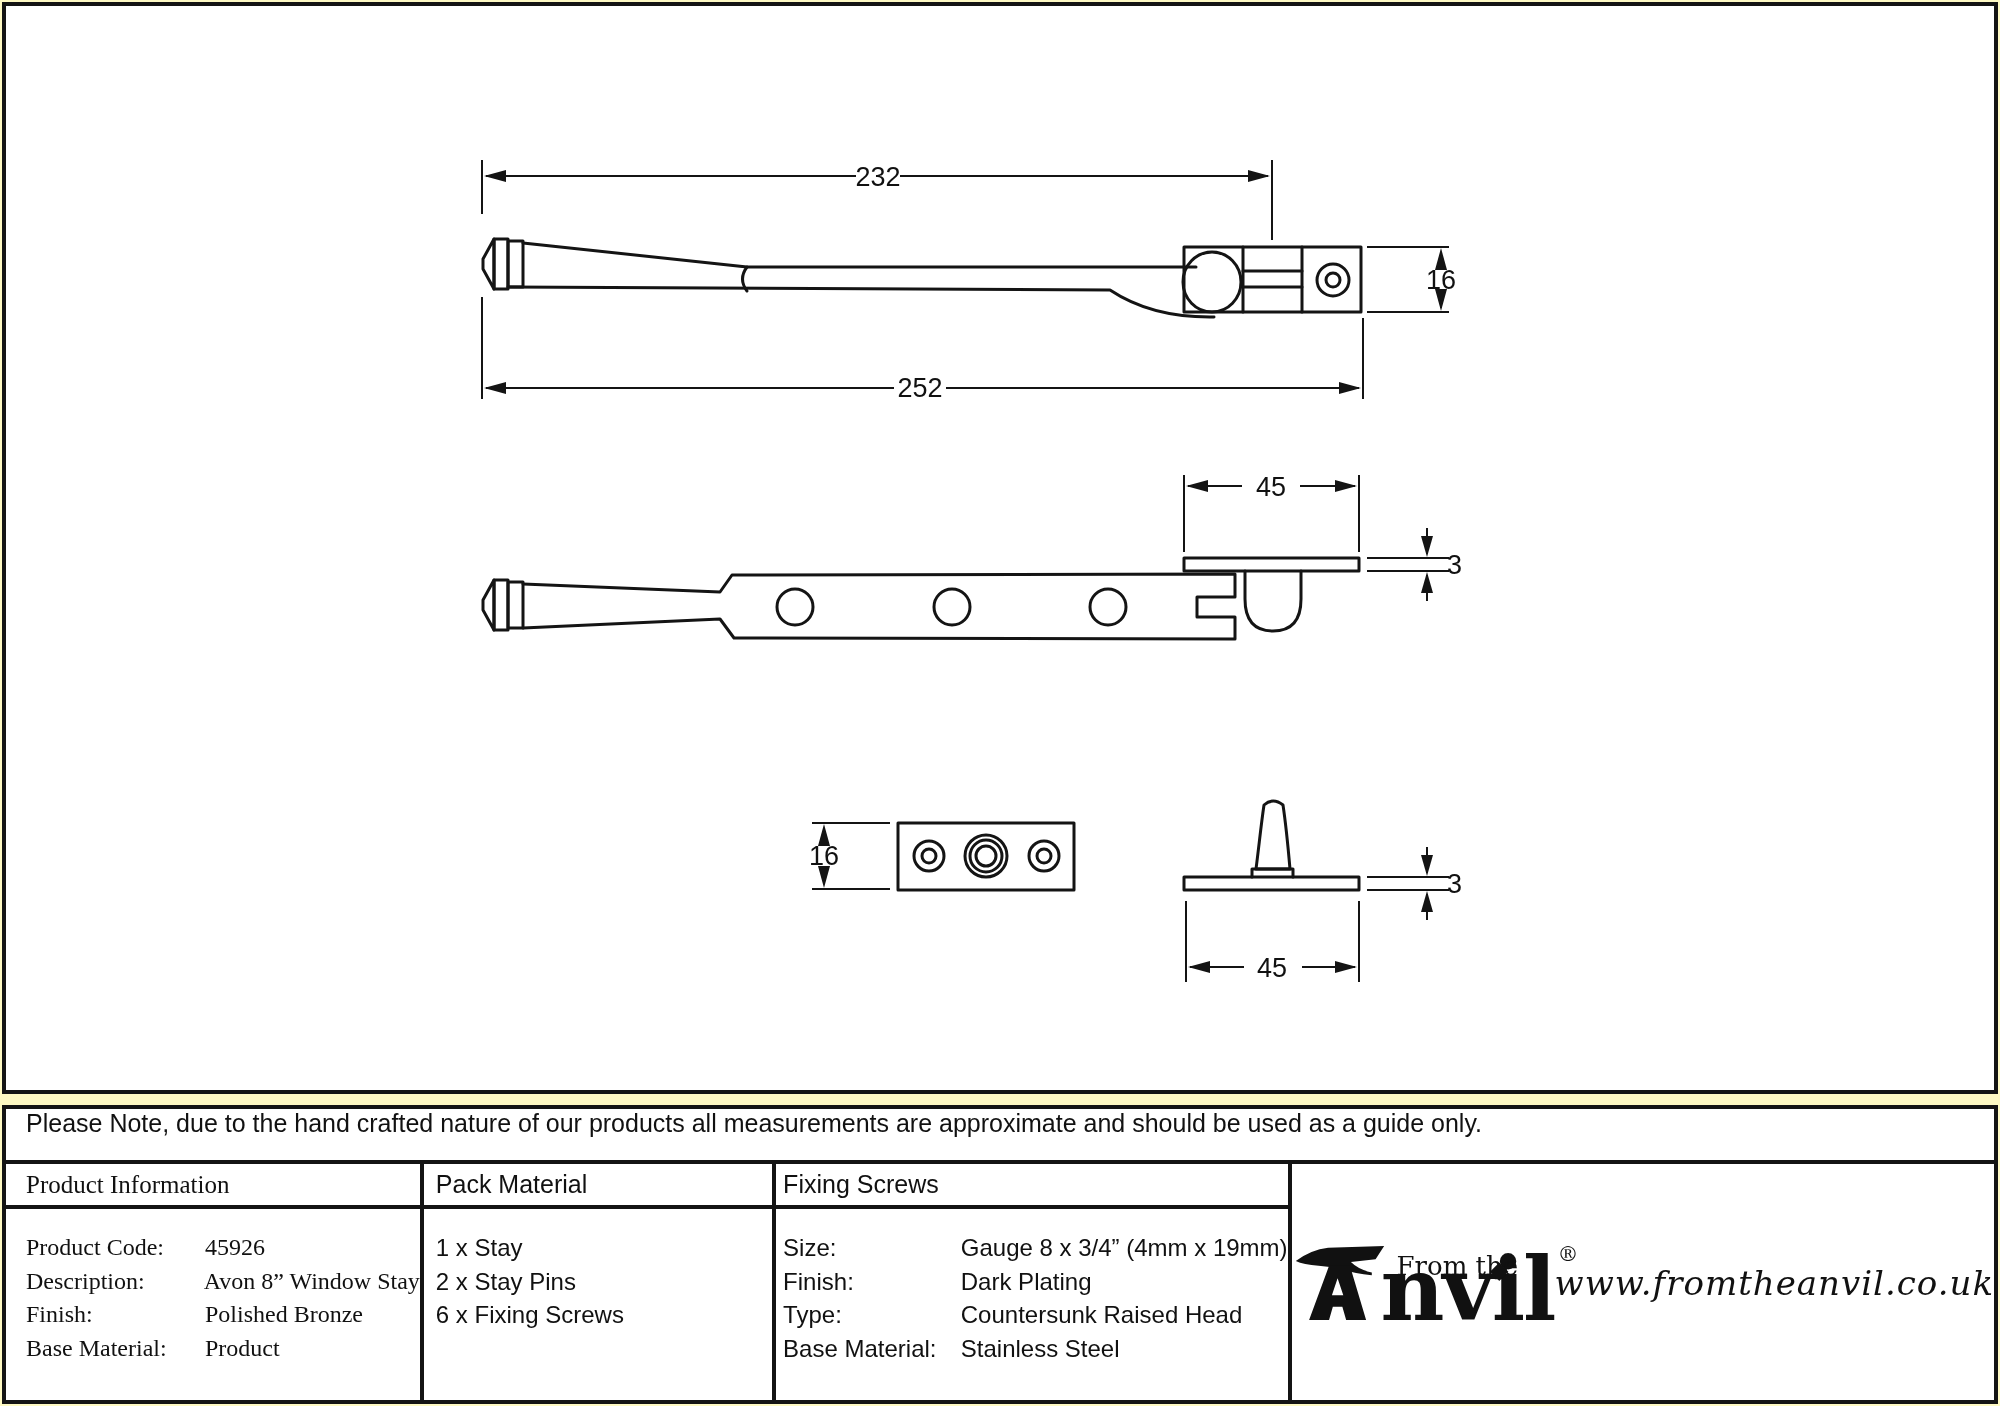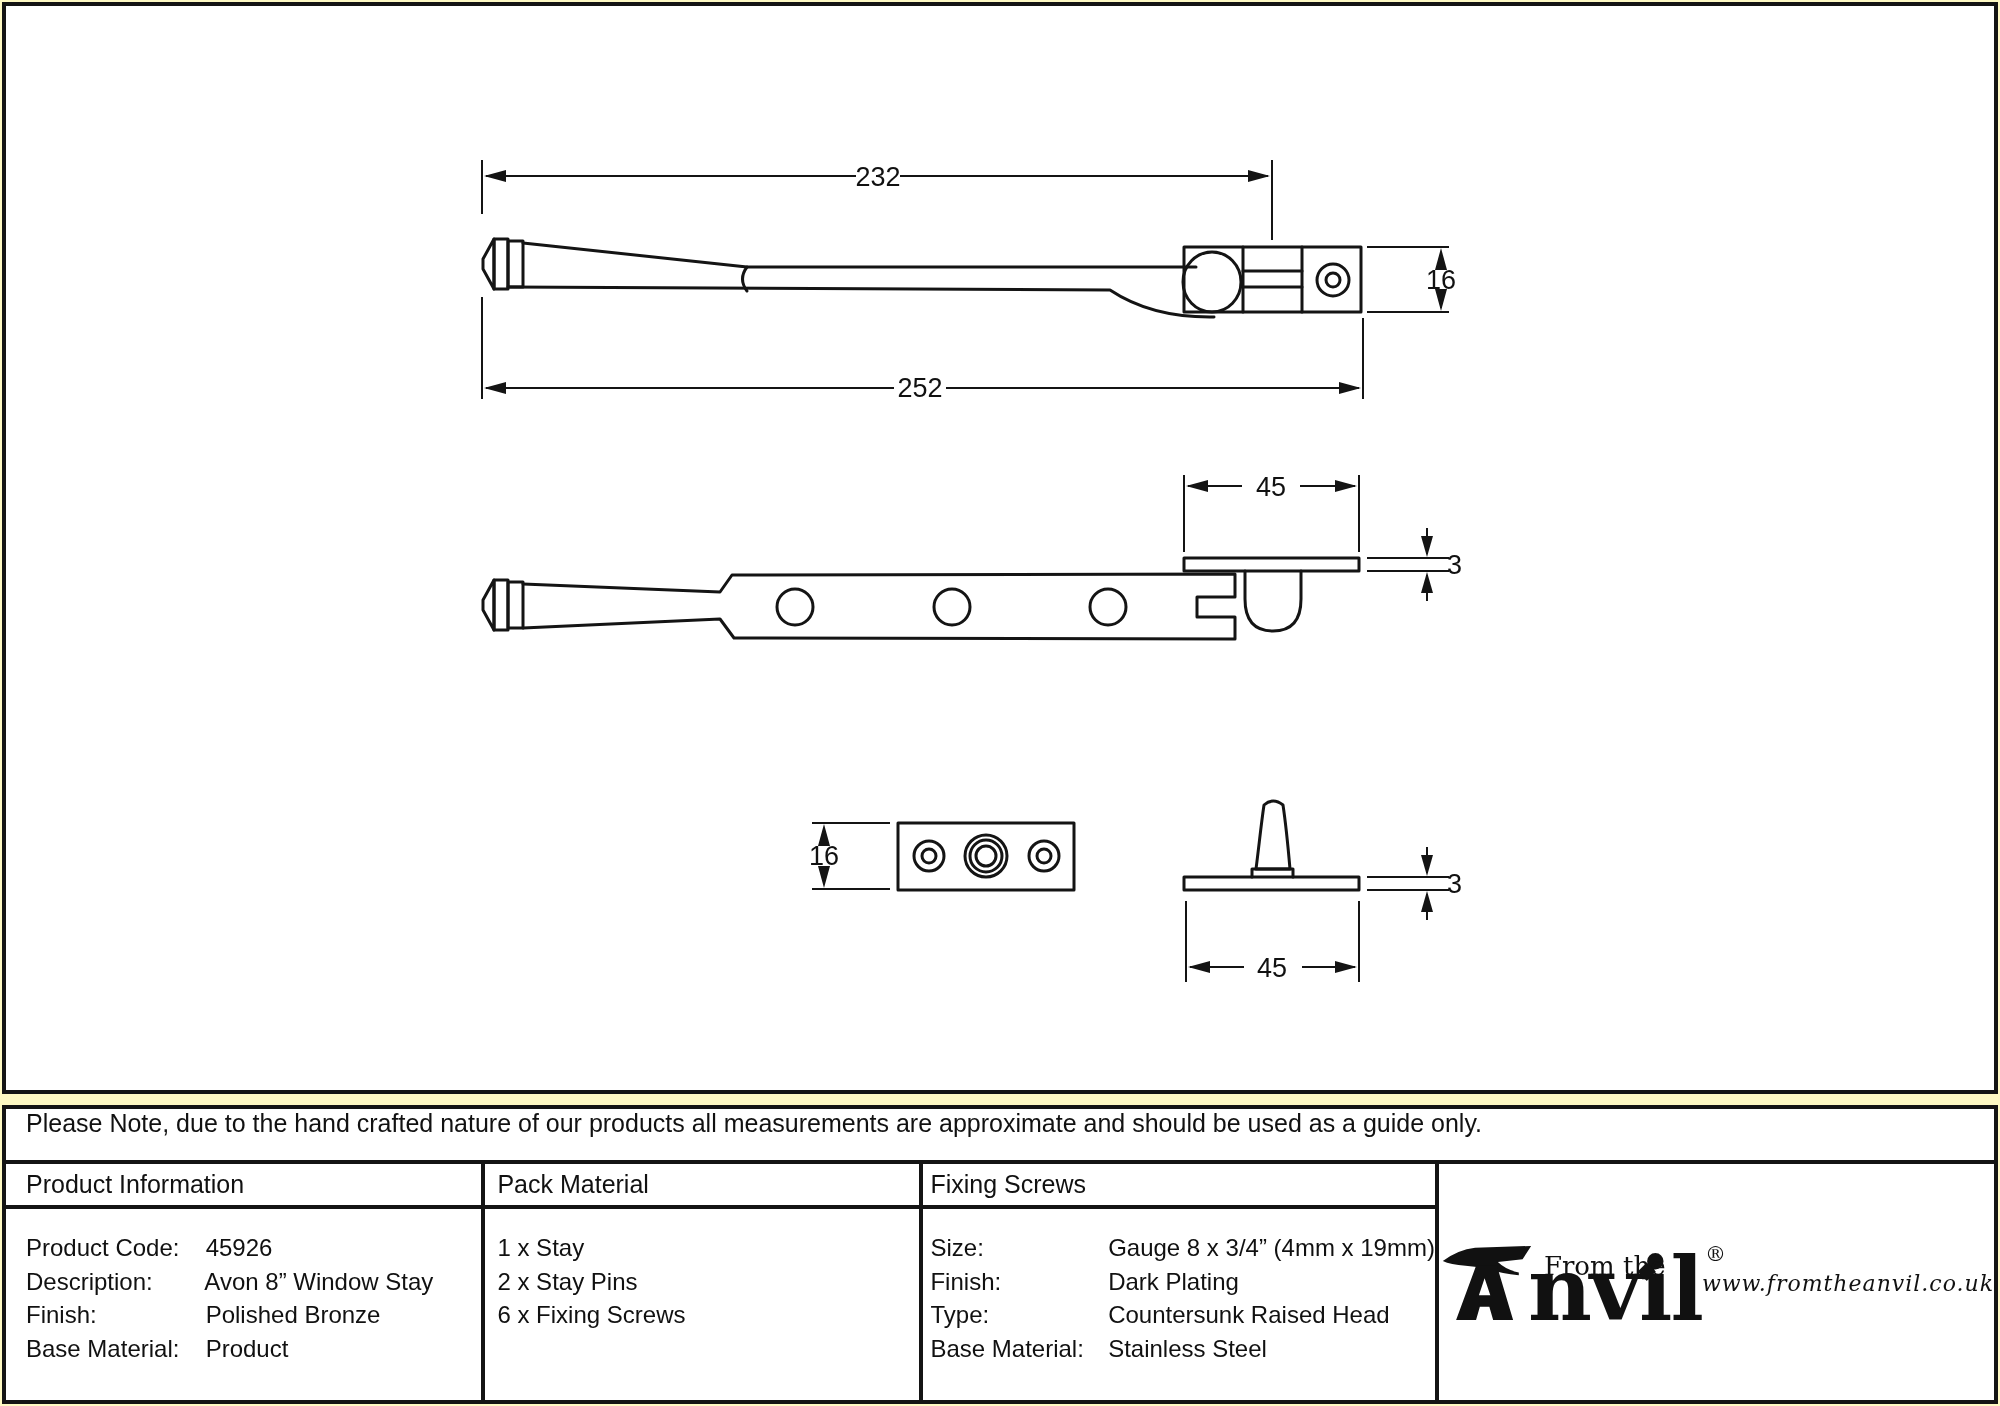--- a/index.html
+++ b/index.html
@@ -18,39 +18,39 @@
             display:flex;padding-left:20px;font-size:25px;}
   .cols{flex:1;display:flex;min-height:0;}
   .col{box-sizing:border-box;position:relative;}
   .col.b-right{border-right:4px solid #141414;}
   .col .hdr{height:45px;border-bottom:4px solid #141414;box-sizing:border-box;
             display:flex;align-items:center;font-size:25px;}
   .col .bdy{padding-top:22px;font-size:24px;line-height:33.5px;}
   .kv{white-space:nowrap;}
   .kv .k{display:inline-block;}
   .col-product{width:578px;}
-  .col-product .hdr,.col-product .bdy{padding-left:20px;}
+  .col-product .hdr,.col-product .bdy{padding-left:20px;font-family:Liberation Serif, serif;}
   .col-product .k{width:173px;}
   .col-pack{width:528px;}
   .col-pack .hdr,.col-pack .bdy{padding-left:12px;}
   .col-fixing{width:557px;}
   .col-fixing .hdr,.col-fixing .bdy{padding-left:7px;}
   .col-fixing .k{width:171px;}
   .col-brand{flex:1;display:flex;align-items:center;justify-content:center;}
   .logo{display:flex;flex-direction:row;align-items:center;}
   .brandline{display:flex;align-items:flex-end;}
   .brandtext{position:relative;margin-left:-6px;}
   .fromthe{position:absolute;top:-3px;left:16px;font-family:"DejaVu Serif","Liberation Serif",serif;
            font-size:26px;white-space:nowrap;}
   .anvil-big{font-family:"DejaVu Serif","Liberation Serif",serif;font-weight:bold;
              font-size:88px;line-height:70px;letter-spacing:-2px;display:inline-block;}
   .reg{position:absolute;top:-12px;right:-24px;font-size:21px;font-family:"DejaVu Serif",serif;}
   .tittle{position:absolute;top:2px;right:46px;font-size:24px;}
   .website{font-family:"DejaVu Serif","Liberation Serif",serif;font-style:italic;
-           font-size:22px;margin-top:2px;letter-spacing:1px;}
+           font-size:34px;margin-top:2px;letter-spacing:1px;}
 </style>
 </head>
 <body>
 
 <div class="sheet">
 
   <div class="drawing-box"></div>
 
   <svg class="drawing" viewBox="0 0 2000 1100">
 

